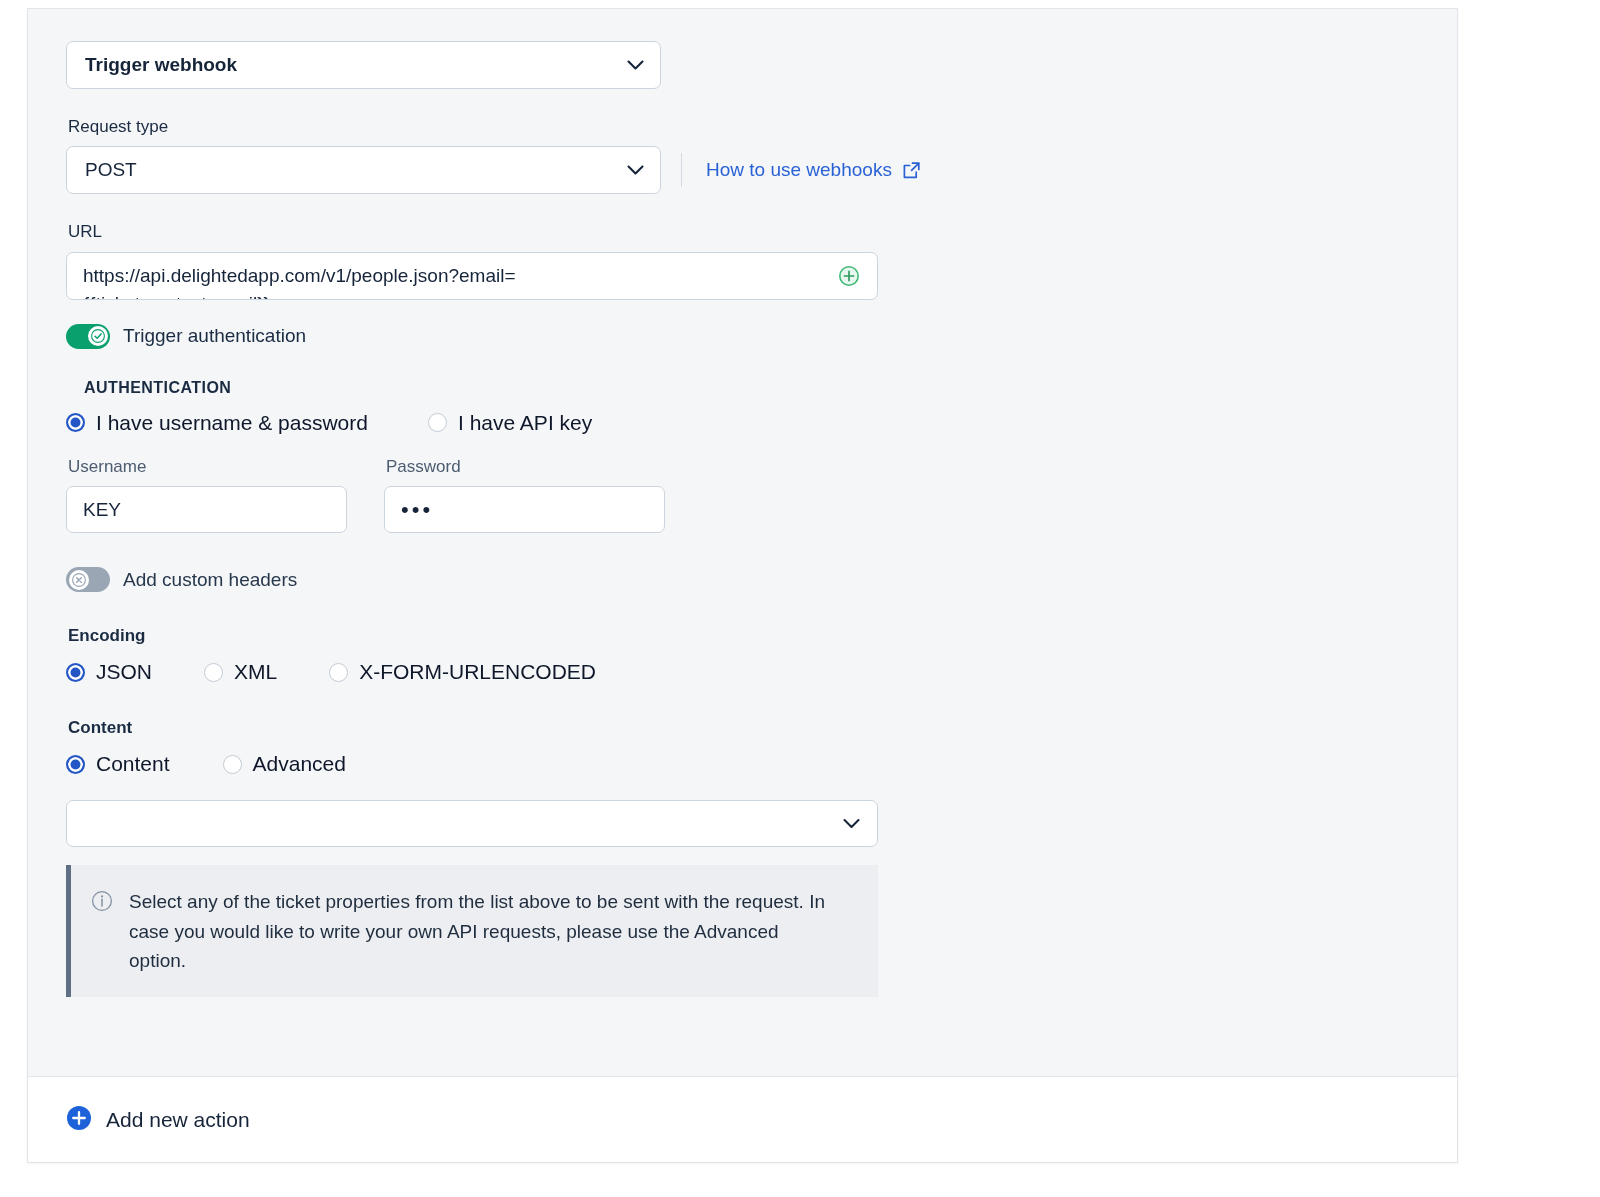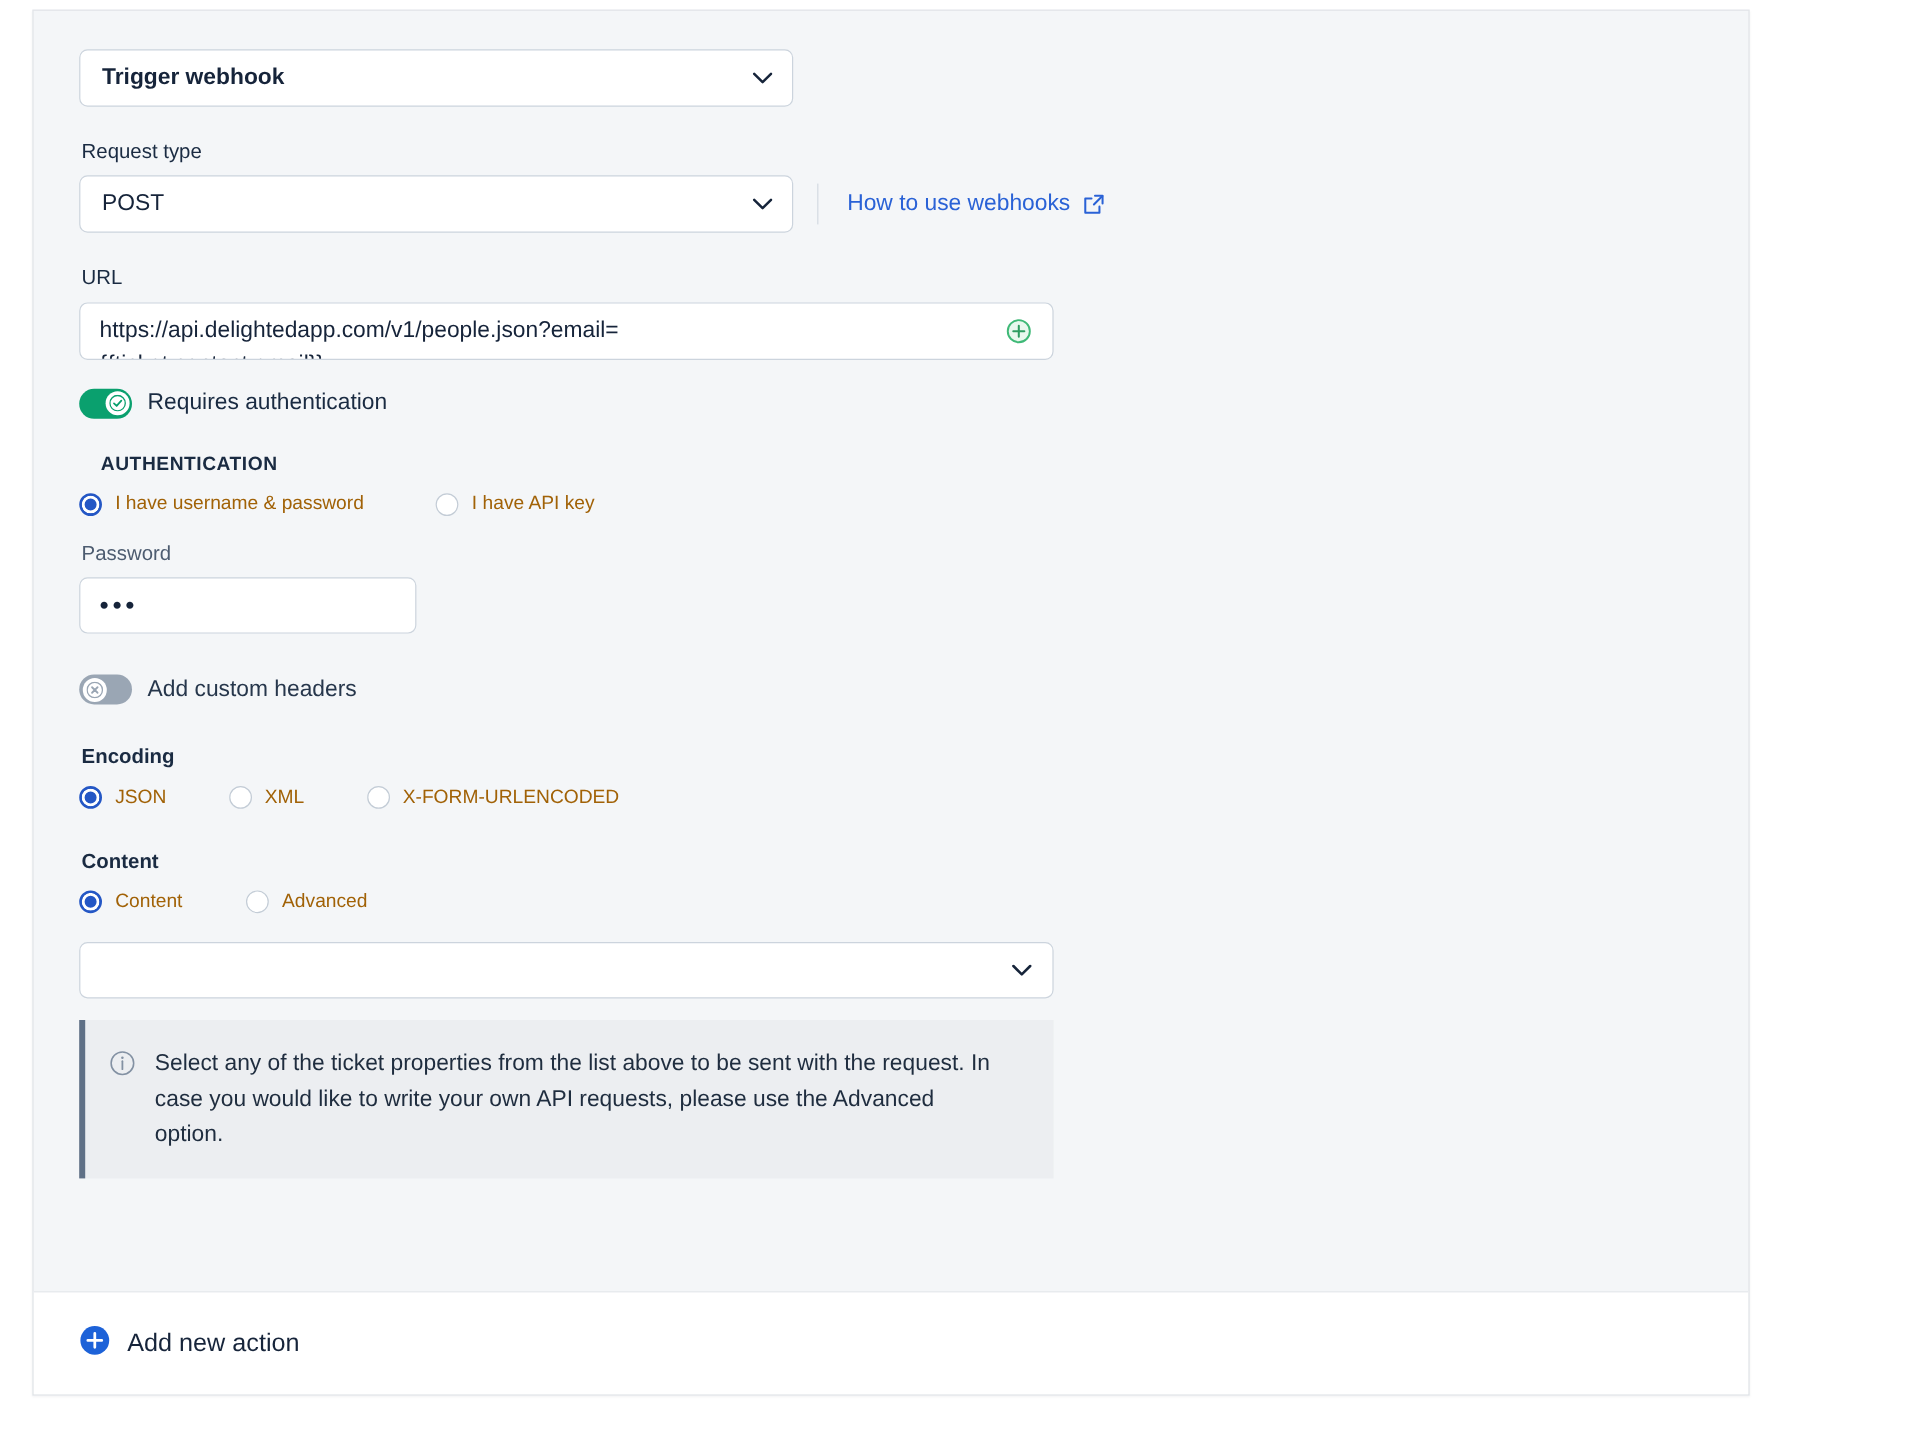--- a/index.html
+++ b/index.html
@@ -184,22 +184,22 @@
   }
   .radio.checked {
     border: 2px solid #2457c5;
     box-shadow: inset 0 0 0 2.5px #ffffff;
     background: #2457c5;
   }
   .radio.unchecked {
     border: 1.6px solid #c3ccd6;
   }
   .radio-label {
-    font-size: 16px;
-    color: #a16207;
+    font-size: 21px;
+    color: #0f172a;
     white-space: nowrap;
   }
 
   
   .text-input {
     background: #ffffff;
     border: 1px solid #ccd4dd;
     border-radius: 7px;
     height: 47px;
     display: flex;
@@ -331,38 +331,44 @@
 
     <div class="mt-24 toggle-row">
       <span class="toggle on">
         <span class="knob">
           <svg width="14" height="14" viewBox="0 0 14 14">
             <circle cx="7" cy="7" r="6.4" fill="none" stroke="#0aa06e" stroke-width="1.1"></circle>
             <path d="M4 7.2 L6.2 9.3 L10.1 4.9" fill="none" stroke="#0aa06e" stroke-width="1.5" stroke-linecap="round" stroke-linejoin="round"></path>
           </svg>
         </span>
       </span>
-      <span class="toggle-label">Requires authentication</span>
+      <span class="toggle-label">Trigger authentication</span>
     </div>
 
     <div class="mt-30">
       <div class="section-caps">AUTHENTICATION</div>
       <div class="radio-group">
         <label class="radio-item" style="margin-right:60px;">
           <span class="radio checked"></span>
           <span class="radio-label">I have username &amp; password</span>
         </label>
         <label class="radio-item">
           <span class="radio unchecked"></span>
           <span class="radio-label">I have API key</span>
         </label>
       </div>
     </div>
 
     <div class="mt-22" style="display:flex; gap:37px;">
+      <div style="width:281px;">
+        <div class="field-label muted">Username</div>
+        <div class="text-input">
+          <span>KEY</span>
+        </div>
+      </div>
       <div style="width:281px;">
         <div class="field-label muted">Password</div>
         <div class="text-input">
           <span class="dots">•••</span>
         </div>
       </div>
     </div>
 
     <div class="mt-34 toggle-row">
       <span class="toggle off">

